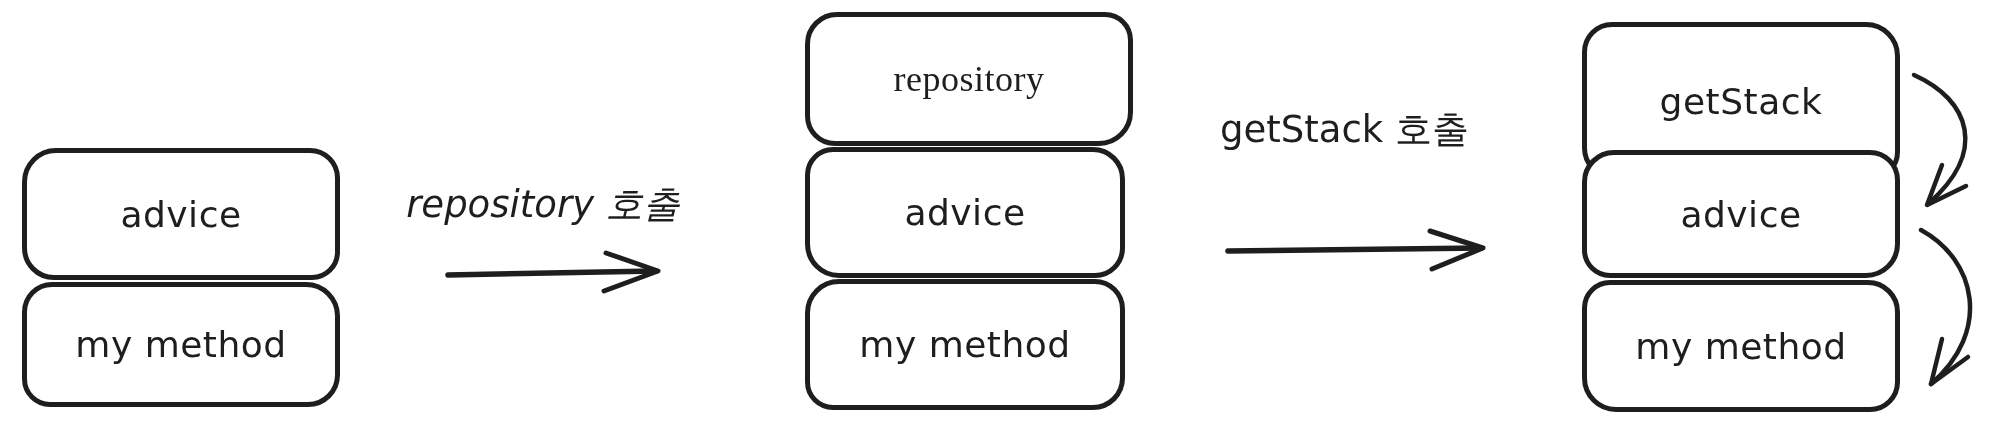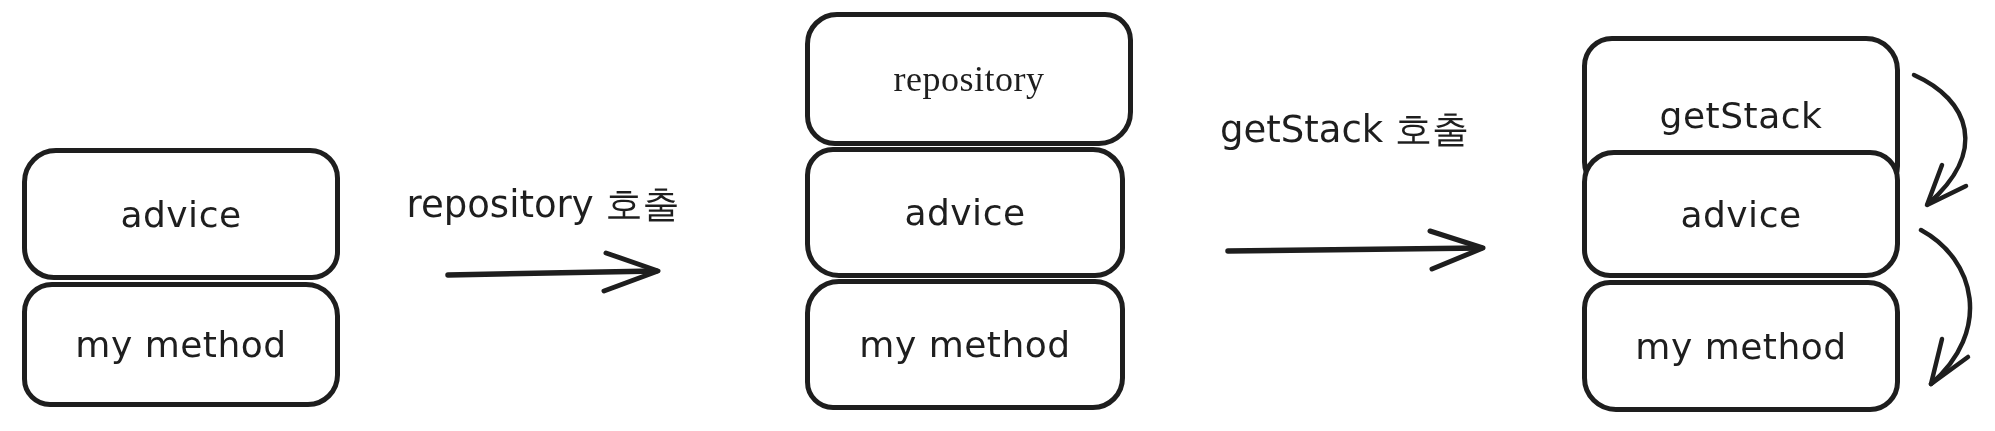--- a/index.html
+++ b/index.html
@@ -58,37 +58,37 @@
 
 <div class="canvas">
 
   <div class="box" style="left:22px; top:148px; width:318px; height:132px; border-radius:34px 30px 28px 32px;">
     <span>advice</span>
   </div>
   <div class="box" style="left:22px; top:282px; width:318px; height:125px; border-radius:30px 34px 32px 28px;">
     <span>my method</span>
   </div>
 
-  <div class="arrow-label centered" style="left:396px; top:180px; width:294px;">repository 호출</div>
+  <div class="arrow-label centered" style="left:396px; top:180px; width:294px;font-style:italic;">repository 호출</div>
 
   <div class="box" style="left:805px; top:12px; width:328px; height:134px; border-radius:32px 28px 34px 30px;font-family:Liberation Serif, serif;">
     <span>repository</span>
   </div>
   <div class="box" style="left:805px; top:147px; width:320px; height:131px; border-radius:28px 32px 30px 34px;">
     <span>advice</span>
   </div>
   <div class="box" style="left:805px; top:279px; width:320px; height:131px; border-radius:34px 30px 32px 28px;">
     <span>my method</span>
   </div>
 
   <div class="arrow-label" style="left:1220px; top:102px;">
     <div class="line">getStack 호출</div>
   </div>
 
-  <div class="box" style="left:1582px; top:36px; width:318px; height:158px; border-radius:30px 34px 28px 32px;">
+  <div class="box" style="left:1582px; top:22px; width:318px; height:158px; border-radius:30px 34px 28px 32px;">
     <span>getStack</span>
   </div>
   <div class="box" style="left:1582px; top:150px; width:318px; height:128px; border-radius:32px 30px 34px 28px;">
     <span>advice</span>
   </div>
   <div class="box" style="left:1582px; top:280px; width:318px; height:132px; border-radius:28px 32px 30px 34px;">
     <span>my method</span>
   </div>
 
   <svg class="overlay" viewBox="0 0 1995 431">

